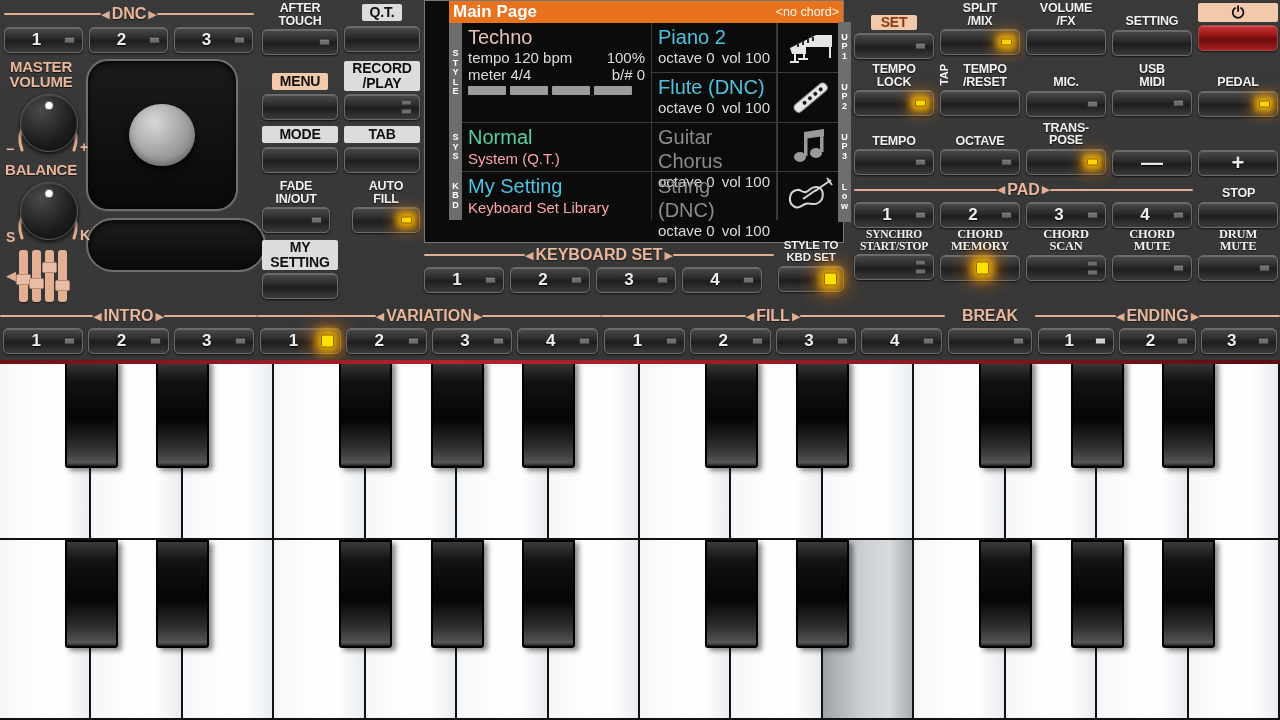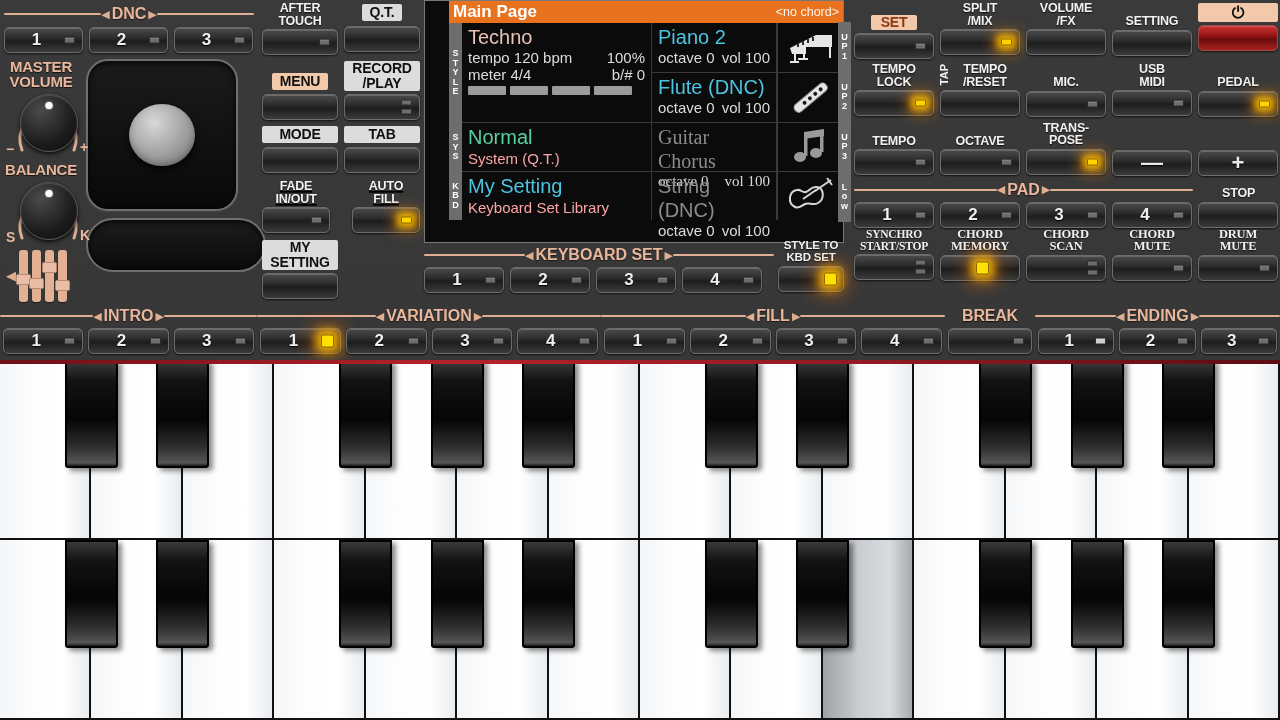--- a/index.html
+++ b/index.html
@@ -293,21 +293,21 @@
         <div class="btn" style="height:26px;margin-top:4px;"></div>
       </div>
       <div style="width:76px;">
         <div class="lbl">
             <span class="lbl-plate" style="display:block;">TAB</span>
           </div>
         <div class="btn" style="height:26px;margin-top:4px;"></div>
       </div>
     </div>
 
-    <div style="display:flex;gap:22px;margin-top:7px;text-decoration:underline;">
+    <div style="display:flex;gap:22px;margin-top:7px;">
       <div style="width:76px;">
         <div class="lbl">
           <div>FADE</div>
           <div>IN/OUT</div>
         </div>
         <div class="btn" style="height:26px;margin-top:2px;">
           <span class="led"></span>
         </div>
       </div>
       <div style="width:76px;">
@@ -400,21 +400,21 @@
               <span>vol 100</span>
             </div>
           </div>
           <div class="cell" style="height:50px;">
             <div class="big" style="color:#4ec3e0;">Flute (DNC)</div>
             <div class="row-sub">
               <span>octave  0</span>
               <span>vol 100</span>
             </div>
           </div>
-          <div class="cell" style="height:49px;font-family:Liberation Serif, serif;">
+          <div class="cell" style="height:49px;">
             <div class="big muted">Guitar Chorus</div>
             <div class="row-sub">
               <span>octave  0</span>
               <span>vol 100</span>
             </div>
           </div>
           <div class="cell" style="height:48px;border-bottom:none;">
             <div class="big muted">String (DNC)</div>
             <div class="row-sub">
               <span>octave  0</span>

